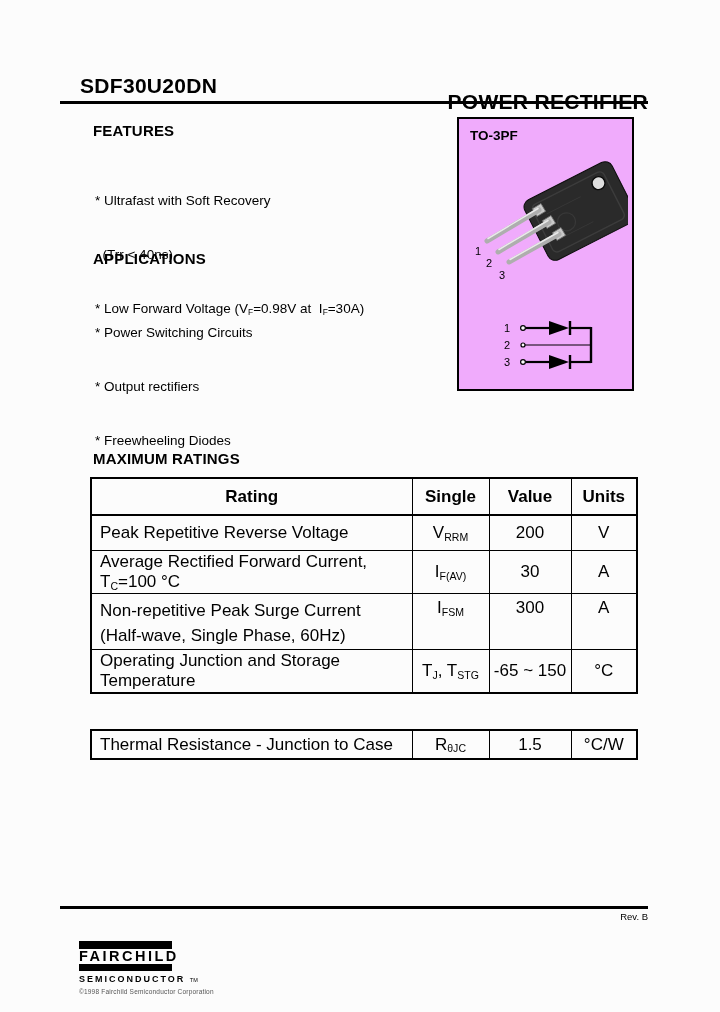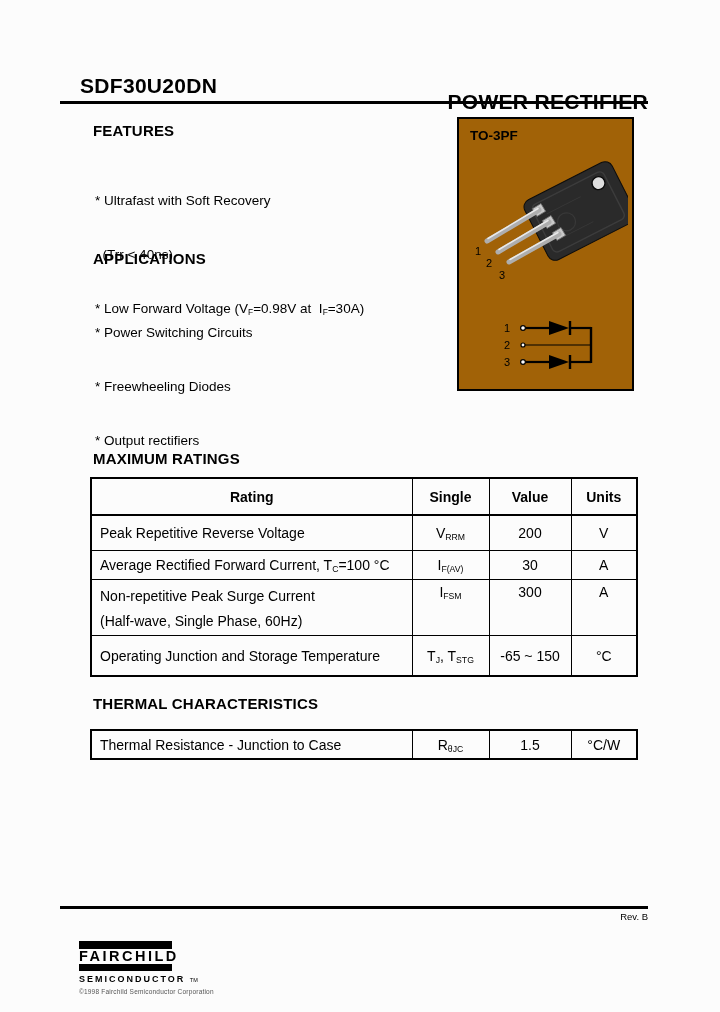--- a/index.html
+++ b/index.html
@@ -23,26 +23,26 @@
   .section-heading { font-size:15px; font-weight:bold; letter-spacing:0.2px; }
   .h-features { left:93px; top:122px; }
   .h-applications { left:93px; top:250px; }
   .h-maxratings { left:93px; top:450px; }
   .h-thermal { left:93px; top:695px; }
   .bullet-list { font-size:13.5px; line-height:18px; white-space:pre; }
   .features-list { left:95px; top:156px; }
   .applications-list { left:95px; top:288px; }
 
   
-  .pkg-box { left:457px; top:117px; width:173px; height:270px; border:2px solid #000; background:#a16207;text-align:right; }
+  .pkg-box { left:457px; top:117px; width:173px; height:270px; border:2px solid #000; background:#f0abfc;text-align:right; }
   .pkg-label { left:11px; top:9px; font-size:13.5px; font-weight:bold; }
   .pkg-svg { position:absolute; left:0; top:0; }
 
   
-  .data-table { border-collapse:collapse; table-layout:fixed; width:546px; background:#fcfcfc; font-size:14px; }
+  .data-table { border-collapse:collapse; table-layout:fixed; width:546px; background:#fcfcfc; font-size:17px; }
   .data-table, .data-table th, .data-table td { border:1.5px solid #000; }
   .data-table { border-width:2.5px; }
   .data-table thead th { border-bottom-width:2.5px; font-weight:bold; height:33px; text-align:center; }
   .data-table td { text-align:center; }
   .data-table td.rating { text-align:left; padding-left:8px; }
   .t-max { left:90px; top:477px; }
   .t-thermal { left:90px; top:729px;border-radius:7px; }
   tr.r1 td { height:32px; }
   tr.r2 td { height:26px; }
   tr.r3 td { height:48px; vertical-align:top; padding-top:4px; }
@@ -72,22 +72,22 @@
   <div class="abs section-heading h-features">FEATURES</div>
   <div class="abs bullet-list features-list">
     <div>* Ultrafast with Soft Recovery</div>
     <div>  (Trr &lt; 40ns)</div>
     <div>* Low Forward Voltage (V<sub>F</sub>=0.98V at  I<sub>F</sub>=30A)</div>
   </div>
 
   <div class="abs section-heading h-applications">APPLICATIONS</div>
   <div class="abs bullet-list applications-list">
     <div>* Power Switching Circuits</div>
+    <div>* Output rectifiers</div>
     <div>* Freewheeling Diodes</div>
-    <div>* Output rectifiers</div>
     <div>* Switching Mode Power Supply</div>
   </div>
 
   <div class="abs pkg-box">
     <div class="abs pkg-label">TO-3PF</div>
     <svg class="pkg-svg" width="169" height="266" viewBox="0 0 169 266">
 
       <g>
         <g transform="translate(120,92) rotate(-27)">
           <rect x="-48" y="-33" width="98" height="67" rx="8" fill="#2a2a2a" stroke="#0c0c0c" stroke-width="1"></rect>
@@ -190,21 +190,20 @@
       </tr>
       <tr class="r4">
         <td class="rating">Operating Junction and Storage Temperature</td>
         <td>T<sub>J</sub>, T<sub>STG</sub></td>
         <td>-65 ~ 150</td>
         <td>°C</td>
       </tr>
     </tbody>
   </table>
 
-  <div class="abs section-heading h-thermal">THERMAL CHARACTERISTICS</div>
   <table class="abs data-table t-thermal">
     <colgroup>
         <col style="width:321px">
         <col style="width:77px">
         <col style="width:82px">
         <col style="width:66px">
       </colgroup>
     <tbody>
       <tr class="rt">
         <td class="rating">Thermal Resistance - Junction to Case</td>

